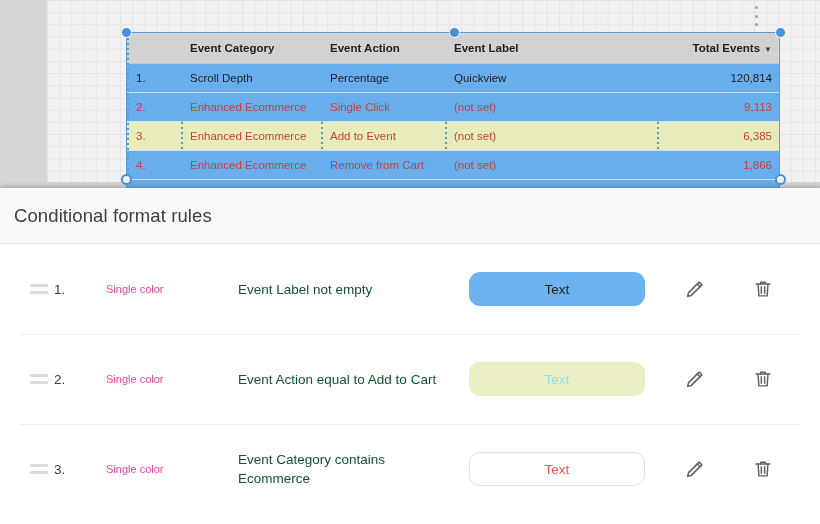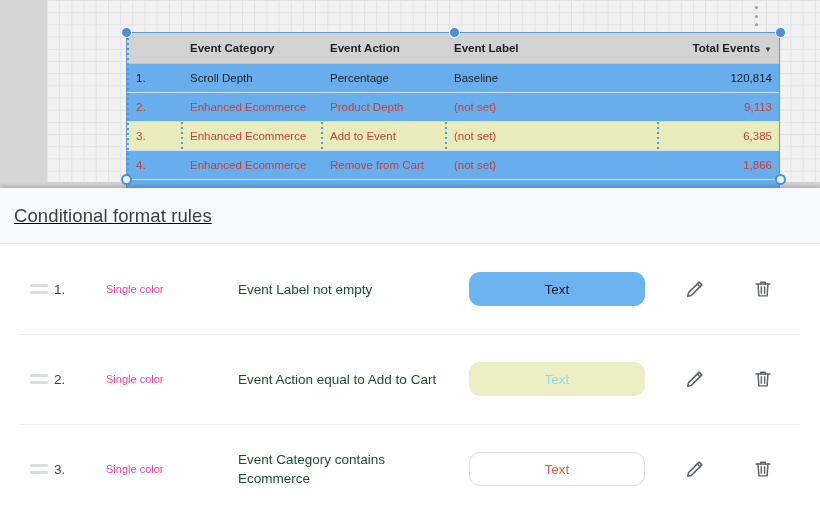--- a/index.html
+++ b/index.html
@@ -87,21 +87,21 @@
   }
   .handle.hollow { background: #f1f1f1; border: 2px solid #4a90d9; }
 
   
   .dialog {
     position: absolute; left: 0; top: 188px; width: 820px; height: 336px;
     background: #ffffff; box-shadow: 0 -1px 5px rgba(0,0,0,.28);
   }
   .dialog-header {
     height: 56px; background: #f8f9fa; border-bottom: 1px solid #e4e6e8;
-    display: flex; align-items: center; padding: 17px 14px; text-decoration: underline;
+    display: flex; align-items: center; padding: 17px 14px;
   }
   .dialog-title { font-size: 18.5px; color: #3c4043; font-weight: normal; letter-spacing: .1px; }
 
   .rules-list { position: relative; }
   .rule-row {
     position: relative; display: flex; align-items: center;
     height: 90px; padding: 0 20px;
   }
   .rule-row + .rule-row::before {
     content: ""; position: absolute; left: 20px; right: 20px; top: 0;
@@ -152,27 +152,27 @@
             <th class="col-act hdr-sep">Event Action</th>
             <th class="col-lbl hdr-sep">Event Label</th>
             <th class="col-tot num hdr-sep"><span>Total Events</span><span class="sort-caret">▼</span></th>
           </tr>
         </thead>
         <tbody>
           <tr class="row-blue">
             <td class="col-idx txt-dark">1.</td>
             <td class="col-cat txt-dark">Scroll Depth</td>
             <td class="col-act txt-dark">Percentage</td>
-            <td class="col-lbl txt-dark">Baseline</td>
+            <td class="col-lbl txt-dark">Quickview</td>
             <td class="col-tot num txt-dark">120,814</td>
           </tr>
           <tr class="row-blue">
             <td class="col-idx txt-red">2.</td>
             <td class="col-cat txt-red">Enhanced Ecommerce</td>
-            <td class="col-act txt-red">Product Depth</td>
+            <td class="col-act txt-red">Single Click</td>
             <td class="col-lbl txt-red">(not set)</td>
             <td class="col-tot num txt-red">9,113</td>
           </tr>
           <tr class="row-olive">
             <td class="col-idx txt-red">3.</td>
             <td class="col-cat txt-red dotsep">Enhanced Ecommerce</td>
             <td class="col-act txt-red dotsep">Add to Event</td>
             <td class="col-lbl txt-red dotsep">(not set)</td>
             <td class="col-tot num txt-red dotsep">6,385</td>
           </tr>

